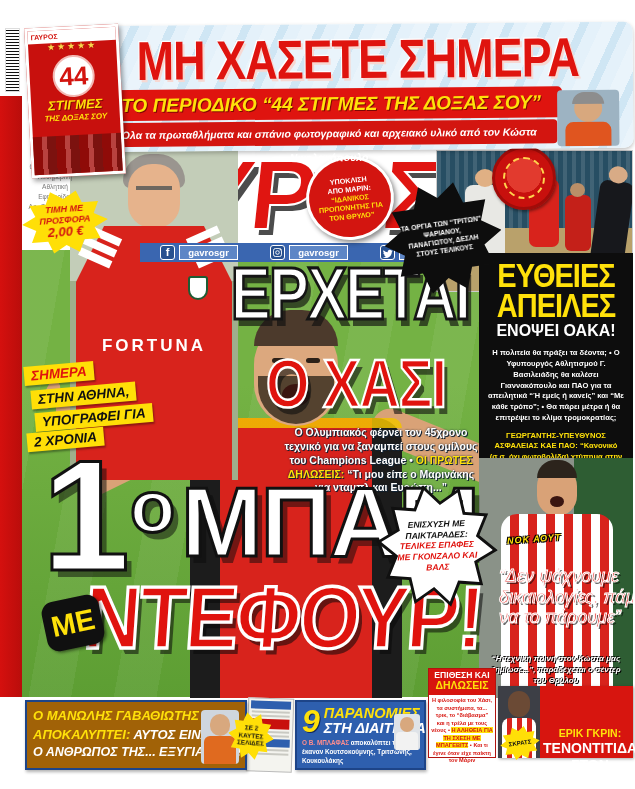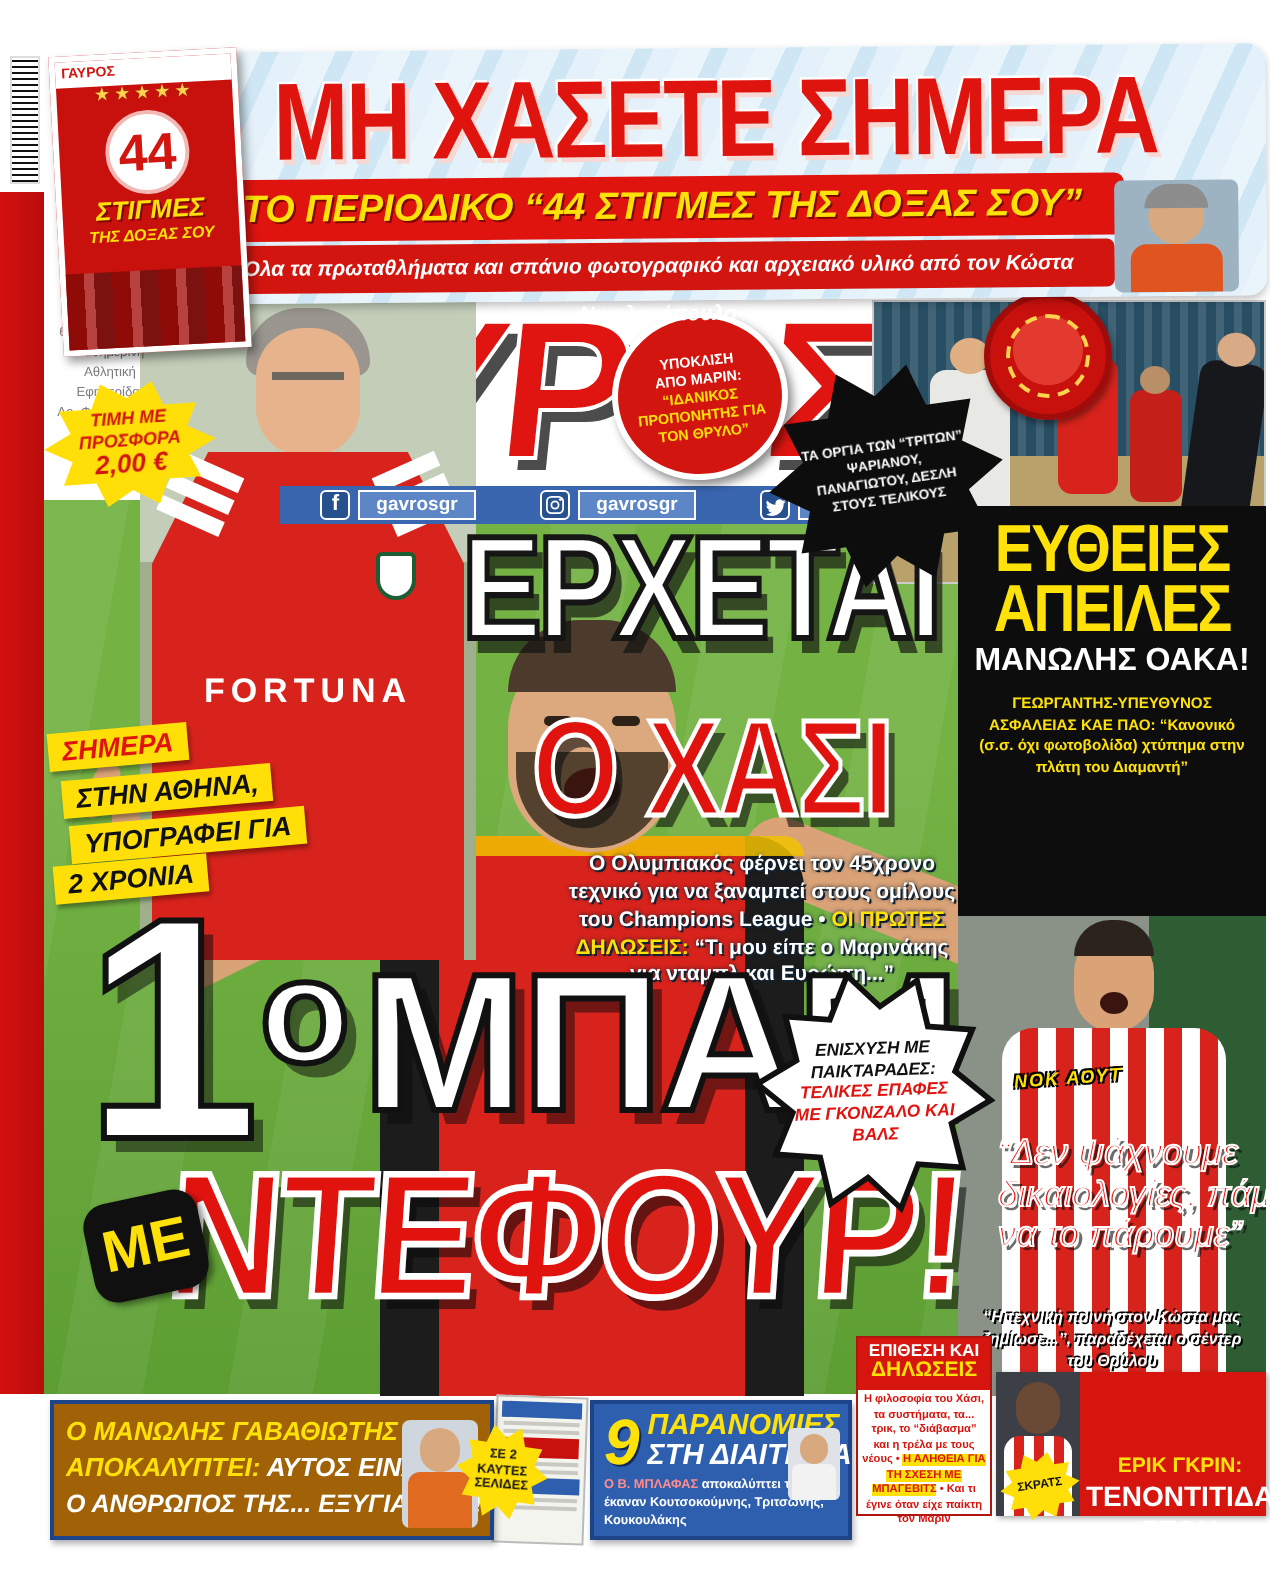--- a/index.html
+++ b/index.html
@@ -398,21 +398,22 @@
   <div id="flashstar" class="abs star10">
     <div class="in star10">
       <span class="tx"><span>ΕΝΙΣΧΥΣΗ ΜΕ ΠΑΙΚΤΑΡΑΔΕΣ: </span><span class="r">ΤΕΛΙΚΕΣ ΕΠΑΦΕΣ ΜΕ ΓΚΟΝΖΑΛΟ ΚΑΙ ΒΑΛΣ</span></span>
     </div>
   </div>
 
 
   <div id="threats" class="abs">
     <span class="t1 cond">ΕΥΘΕΙΕΣ</span>
     <span class="t1 cond">ΑΠΕΙΛΕΣ</span>
-    <span class="t3">ΜΑΝΩΛΗΣ ΟΑΚΑ!</span>
+    <span class="t3">ΕΝΟΨΕΙ ΟΑΚΑ!</span>
+    <span class="body">Η πολιτεία θα πράξει τα δέοντα; • Ο Υφυπουργός Αθλητισμού Γ. Βασιλειάδης θα καλέσει Γιαννακόπουλο και ΠΑΟ για τα απειλητικά “Ή εμείς ή κανείς” και “Με κάθε τρόπο”; • Θα πάρει μέτρα ή θα επιτρέψει το κλίμα τρομοκρατίας;</span>
     <span class="quote">ΓΕΩΡΓΑΝΤΗΣ-ΥΠΕΥΘΥΝΟΣ ΑΣΦΑΛΕΙΑΣ ΚΑΕ ΠΑΟ: “Κανονικό (σ.σ. όχι φωτοβολίδα) χτύπημα στην πλάτη του Διαμαντή”</span>
   </div>
 
   <div id="milu" class="abs">
     <div class="head"></div>
     <div class="hair"></div>
     <div class="mouth"></div>
     <div class="jersey"></div>
     <div class="flash">ΝΟΚ ΑΟΥΤ</div>
     <div class="quote">“Δεν ψάχνουμε δικαιολογίες, πάμε να το πάρουμε”</div>

